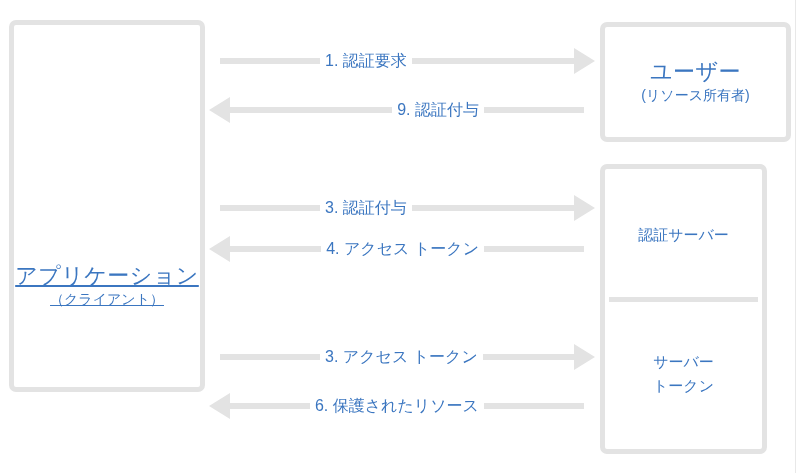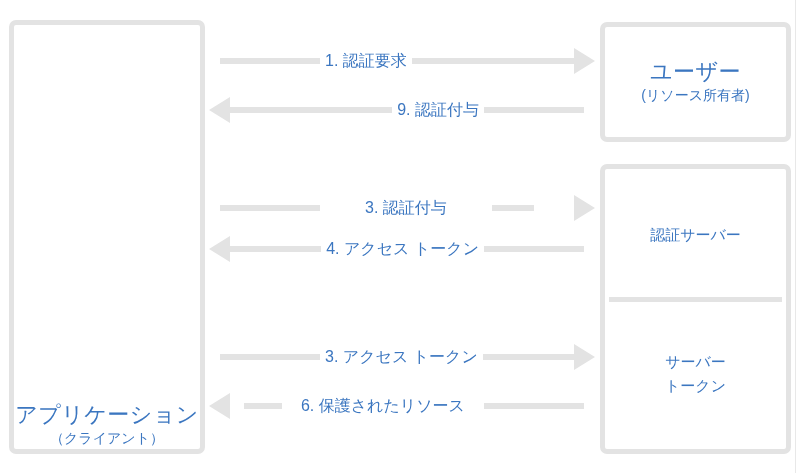--- a/index.html
+++ b/index.html
@@ -39,39 +39,40 @@
     align-items: center;
     justify-content: center;
     text-align: center;
     color: #3b76c0;
   }
 
   .box-app {
     left: 9px;
     top: 20px;
     width: 196px;
-    height: 434px;
-    justify-content: flex-end;
+    height: 372px;
+    justify-content: center;
+    text-decoration: underline;
   }
   .box-app .stack {
     margin-top: 160px;
     width: 100%;
   }
 
   .box-user {
     left: 600px;
     top: 22px;
     width: 191px;
     height: 120px;
   }
 
   .box-servers {
     left: 600px;
     top: 164px;
-    width: 191px;
+    width: 167px;
     height: 290px;
     flex-direction: column;
     justify-content: center;
     padding: 4px;
   }
   .server-cell {
     box-sizing: border-box;
     width: 100%;
     display: flex;
     align-items: center;
@@ -184,41 +185,41 @@
     <div class="head head-right"></div>
   </div>
 
   <div class="arrow-row dir-left" style="top:97px;">
     <div class="head head-left"></div>
     <div class="seg"></div>
     <div class="arrow-label">9. 認証付与</div>
     <div class="seg"></div>
   </div>
 
-  <div class="arrow-row dir-right" style="top:195px;gap:40px;">
+  <div class="arrow-row dir-right" style="top:195px;">
     <div class="seg"></div>
     <div class="arrow-label">3. 認証付与</div>
     <div class="seg"></div>
     <div class="head head-right"></div>
   </div>
 
   <div class="arrow-row dir-left" style="top:236px;">
     <div class="head head-left"></div>
     <div class="seg"></div>
     <div class="arrow-label">4. アクセス トークン</div>
     <div class="seg"></div>
   </div>
 
   <div class="arrow-row dir-right" style="top:344px;">
     <div class="seg"></div>
     <div class="arrow-label">3. アクセス トークン</div>
     <div class="seg"></div>
     <div class="head head-right"></div>
   </div>
 
-  <div class="arrow-row dir-left" style="top:393px;gap:14px;">
+  <div class="arrow-row dir-left" style="top:393px;">
     <div class="head head-left"></div>
     <div class="seg"></div>
     <div class="arrow-label">6. 保護されたリソース</div>
     <div class="seg"></div>
   </div>
 
 </div>
 
 </body></html>

